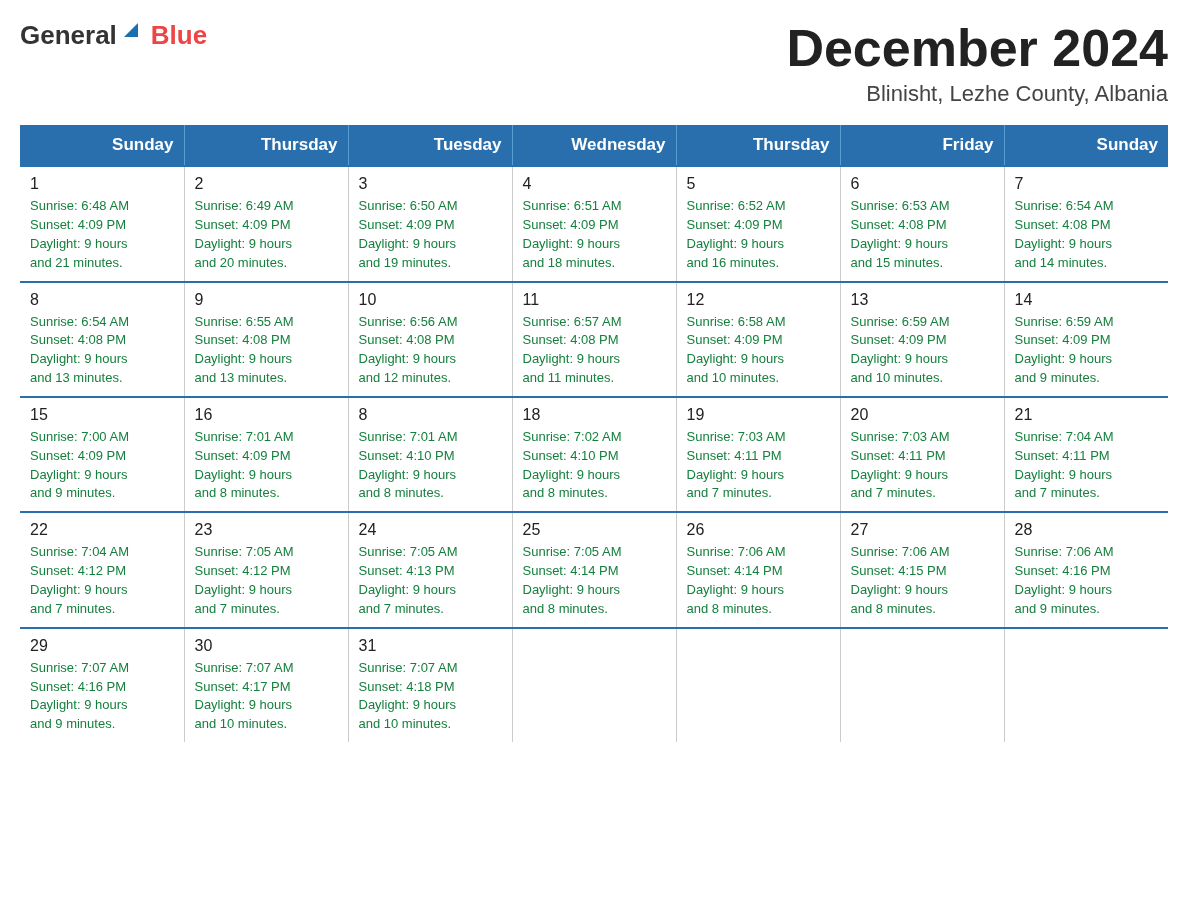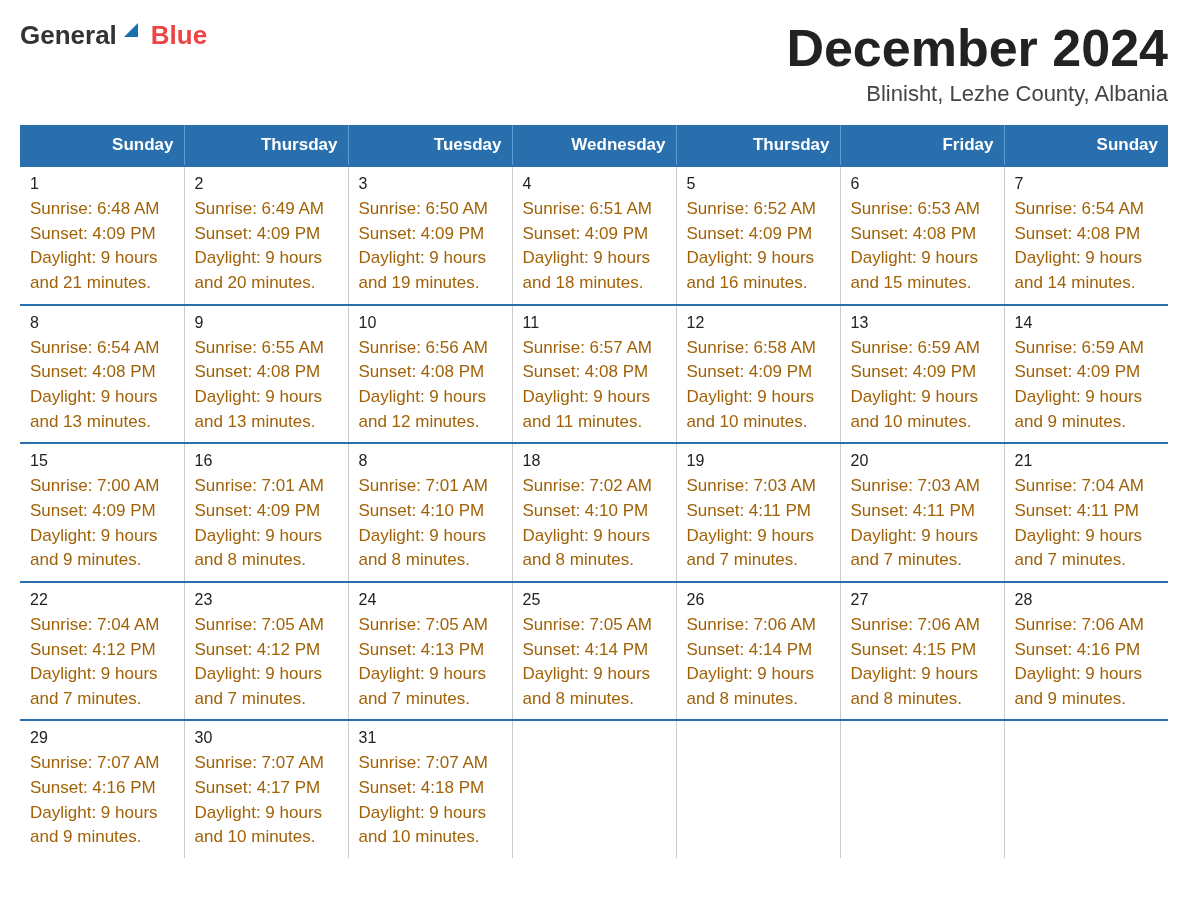--- a/index.html
+++ b/index.html
@@ -67,22 +67,22 @@
       border-right: none;
     }
     .day-number {
       font-size: 16px;
       font-weight: normal;
       color: #222;
       margin-bottom: 4px;
       display: block;
     }
     .day-info {
-      font-size: 17px;
-      color: #a16207;
+      font-size: 13px;
+      color: #15803d;
       line-height: 1.45;
     }
     .empty-cell {
       background: #fff;
     }
     .logo-row {
       display: flex;
       align-items: center;
     }
     .logo-text-general {

